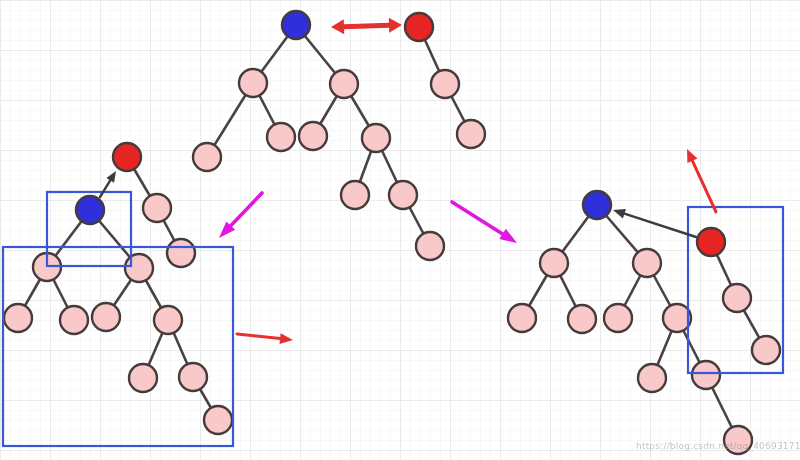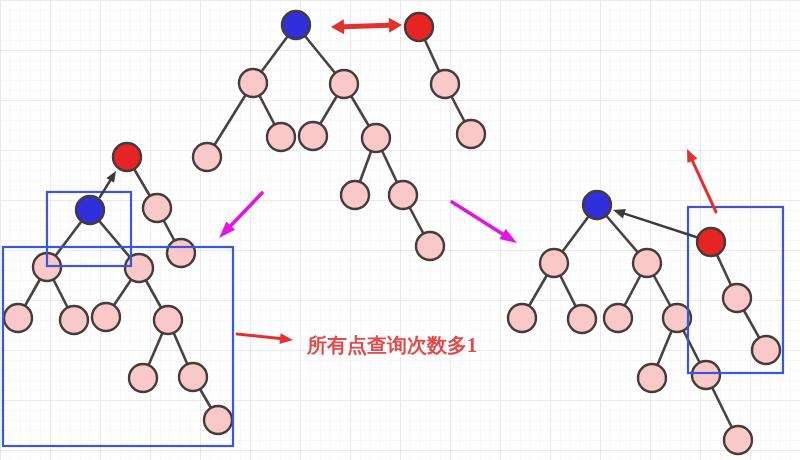--- a/index.html
+++ b/index.html
@@ -125,14 +125,14 @@
       <line x1="696" y1="237" x2="624.4113980410256" y2="213.71214153141796" stroke="#3c3c3c" stroke-width="2.4" stroke-linecap="round"></line>
       <polygon points="219,238 226.4066379693686,221.5640116211191 235.08252626320603,229.85430487967488" fill="#e117e1"></polygon>
       <line x1="262" y1="193" x2="230.74458211628732" y2="225.709158250397" stroke="#e117e1" stroke-width="3.6" stroke-linecap="round"></line>
       <polygon points="517,243 499.42041462729975,239.00523115513028 505.8224546001854,228.85565558836032" fill="#e117e1"></polygon>
       <line x1="452" y1="202" x2="502.62143461374257" y2="233.9304433717453" stroke="#e117e1" stroke-width="3.6" stroke-linecap="round"></line>
       <polygon points="293,340 279.48804881905403,344.0837697393135 280.6599131790309,333.1463690461956" fill="#e53030"></polygon>
       <line x1="237" y1="334" x2="280.0739809990425" y2="338.61506939275455" stroke="#e53030" stroke-width="3" stroke-linecap="round"></line>
       <polygon points="687,149 697.4319620206762,158.50916233951068 687.4397717230555,163.10874200032026" fill="#e53030"></polygon>
       <line x1="716" y1="212" x2="692.4358668718659" y2="160.80895216991547" stroke="#e53030" stroke-width="3" stroke-linecap="round"></line>
     </svg>
-  <div class="label label-all">所有点查询次数多1</div>
+  <div class="watermark">https://blog.csdn.net/qq_40693171</div>
 </div>
 
 </body></html>

